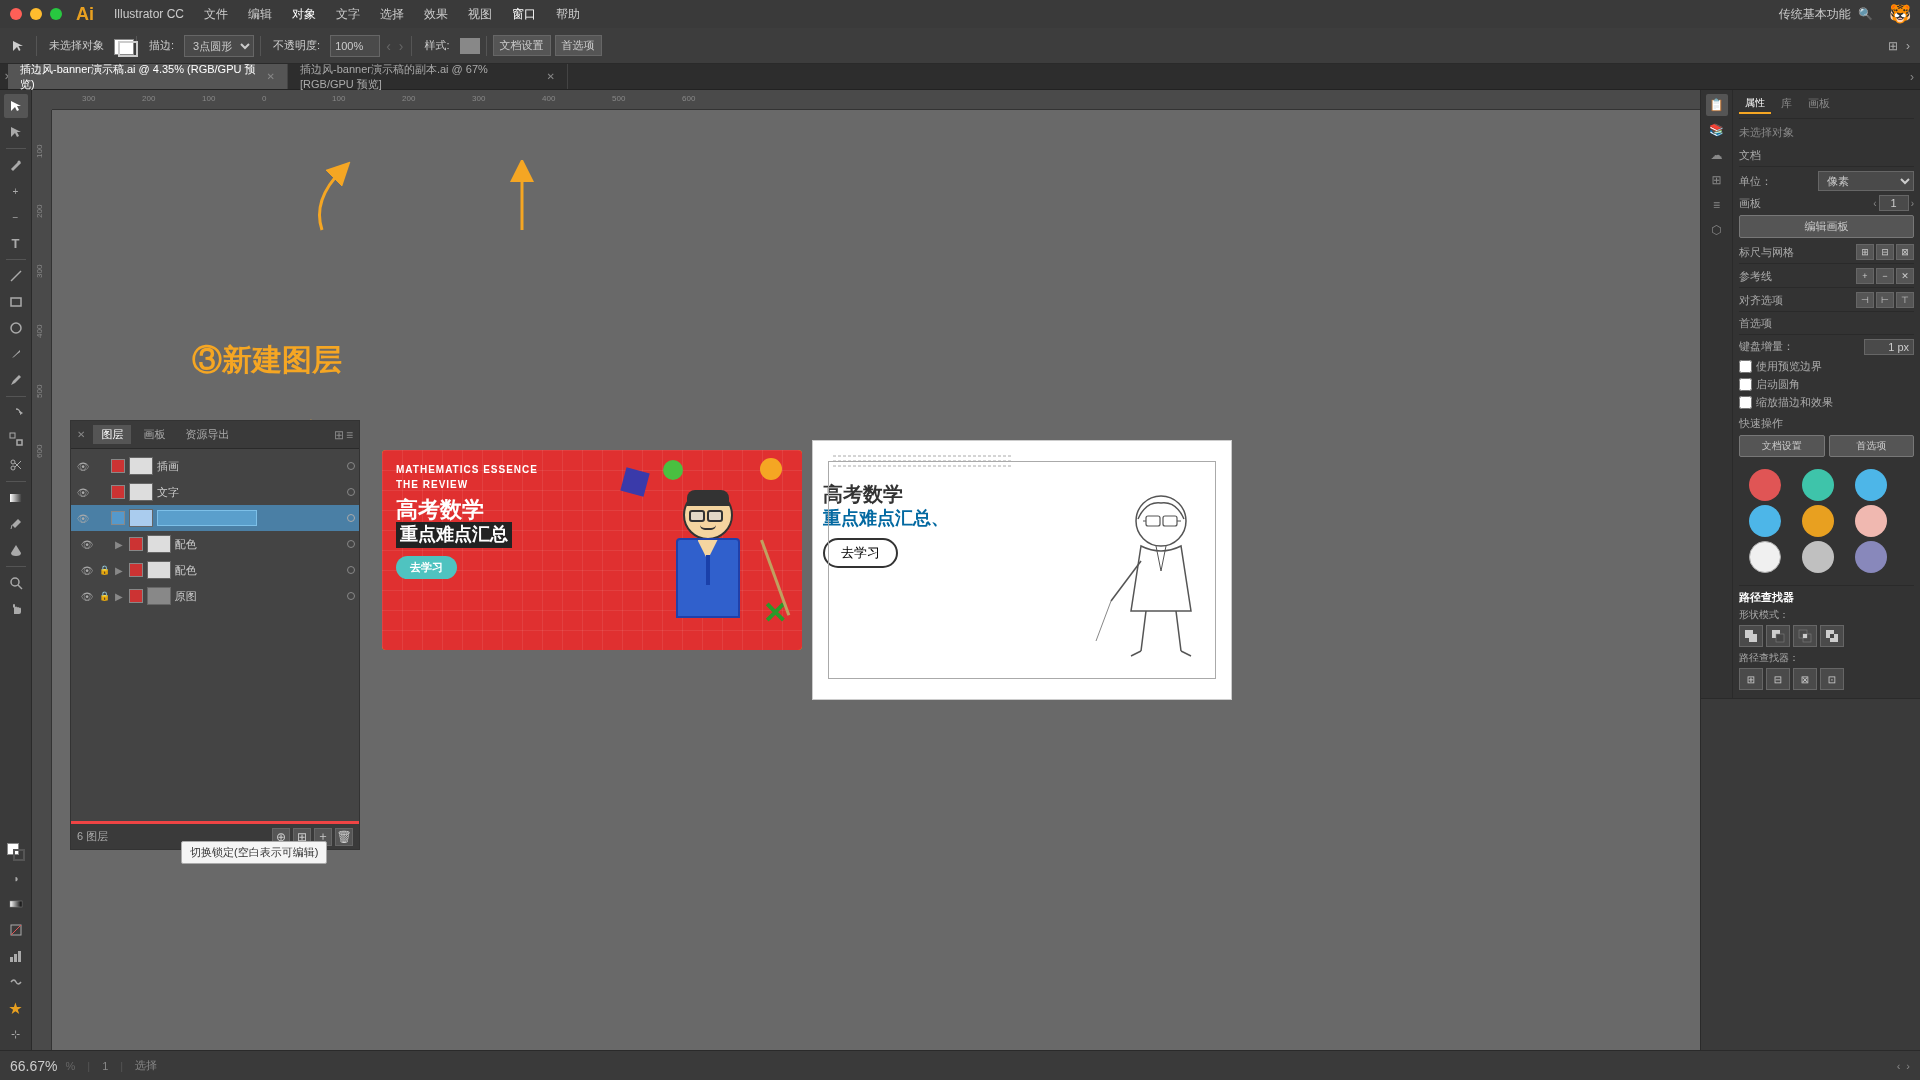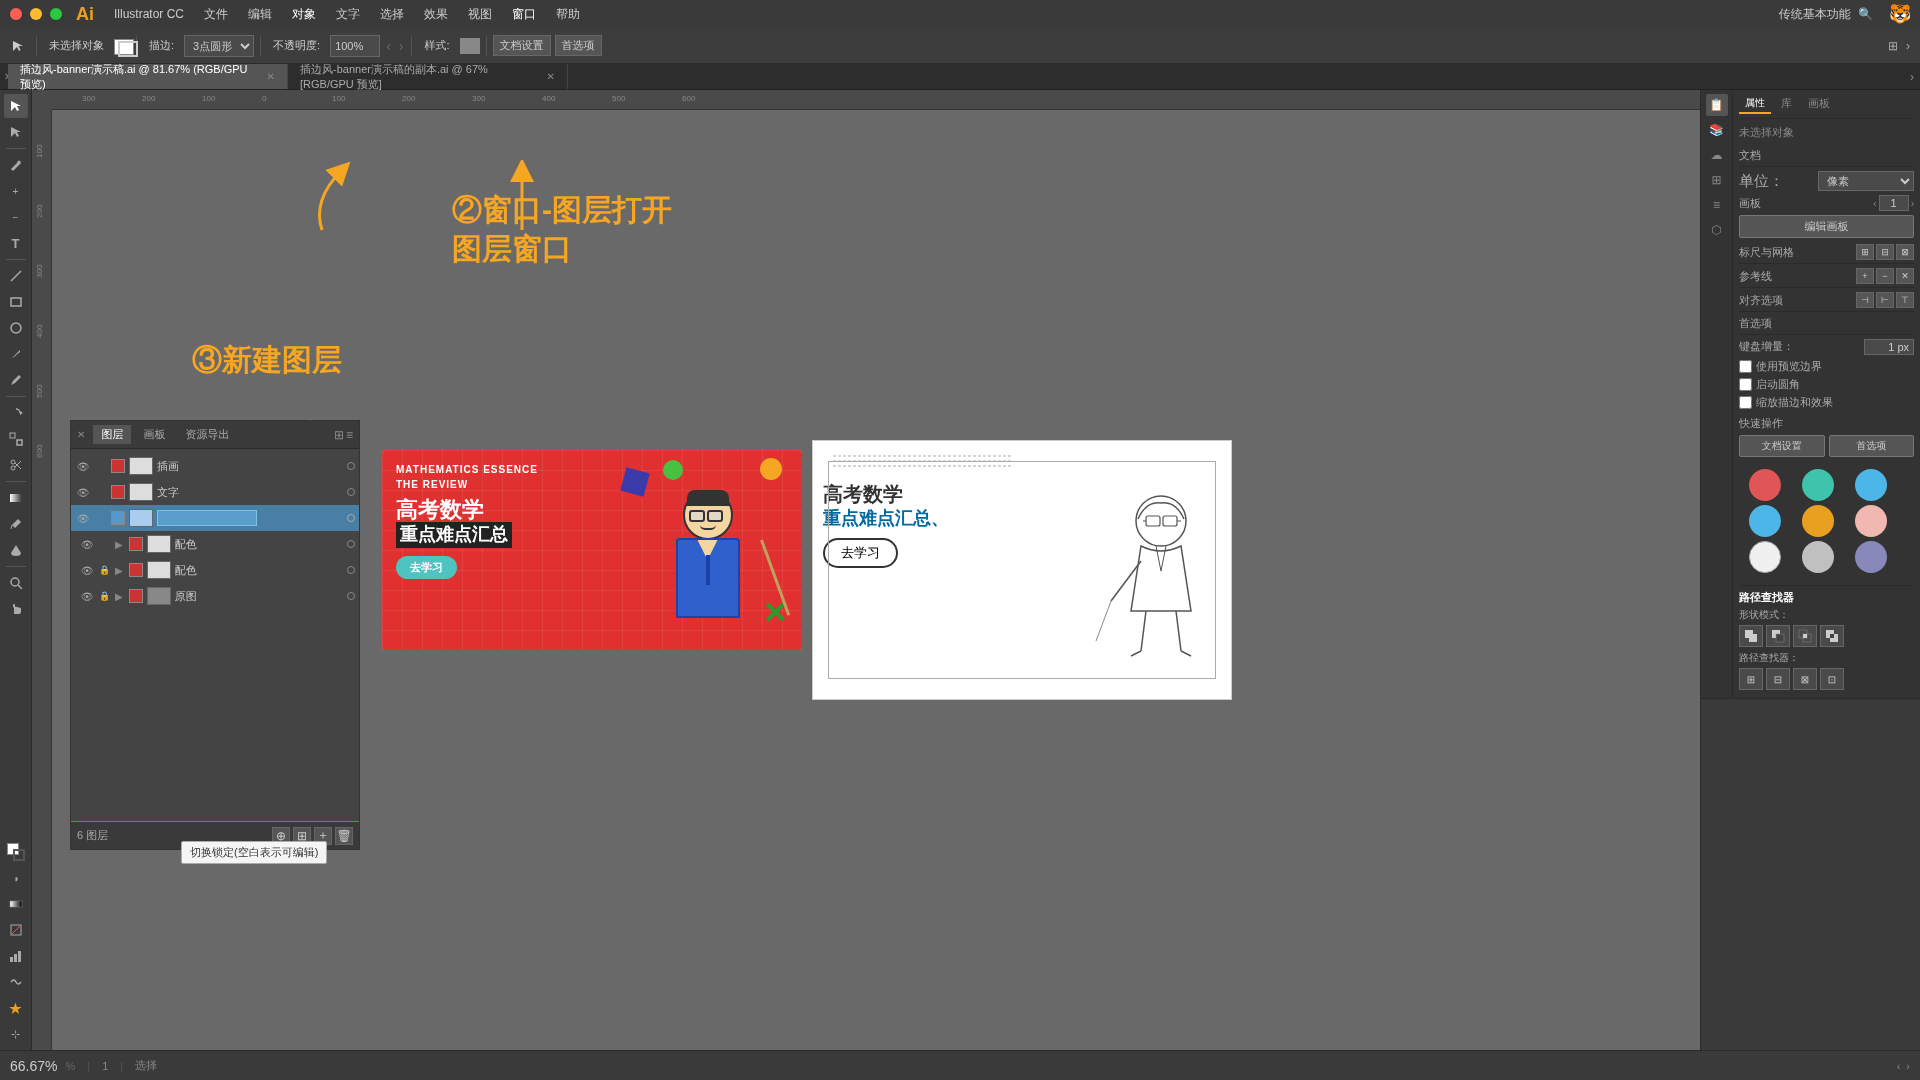--- a/index.html
+++ b/index.html
@@ -361,21 +361,21 @@
       width: 8px; height: 8px;
       border-radius: 50%;
       border: 1px solid #888;
     }
 
     #layers-footer {
       display: flex;
       align-items: center;
       height: 28px;
       padding: 0 6px;
-      border-top: 1px solid #ef4444;
+      border-top: 3px solid #ef4444;
       gap: 10px;
       font-size: 11px;
       color: #aaa;
       background: #3a3a3a;
       position: absolute;
       bottom: 0;
       left: 0;
       right: 0;
     }
     .layers-footer-btn {
@@ -560,21 +560,21 @@
     <span style="color:#aaa;font-size:12px;cursor:pointer">⊞</span>
     <span style="color:#aaa;font-size:12px;cursor:pointer;padding:0 4px">›</span>
   </div>
 </div>
 
 <div id="tab-bar">
   <div style="width:8px;height:100%;display:flex;align-items:center;padding-left:4px;cursor:pointer">
     <span style="color:#888;font-size:10px">✕</span>
   </div>
   <div class="tab active">
-    <span>插边风-banner演示稿.ai @ 81.67% (RGB/GPU 预览)</span>
+    <span>插边风-banner演示稿.ai @ 4.35% (RGB/GPU 预览)</span>
     <span class="tab-close">✕</span>
   </div>
   <div class="tab">
     <span>插边风-banner演示稿的副本.ai @ 67% [RGB/GPU 预览]</span>
     <span class="tab-close">✕</span>
   </div>
   <div style="margin-left:auto;display:flex;align-items:center;padding-right:6px;gap:4px">
     <span style="color:#888;font-size:12px;cursor:pointer">›</span>
   </div>
 </div>
@@ -753,24 +753,20 @@
         <text x="2" y="160" fill="#888" font-size="8" transform="rotate(-90,10,160)">300</text>
         <text x="2" y="220" fill="#888" font-size="8" transform="rotate(-90,10,220)">400</text>
         <text x="2" y="280" fill="#888" font-size="8" transform="rotate(-90,10,280)">500</text>
         <text x="2" y="340" fill="#888" font-size="8" transform="rotate(-90,10,340)">600</text>
       </svg>
     </div>
 
     <div id="canvas-content">
 
 
-      <div class="annotation" style="left:400px; top:80px; font-size:30px; line-height:1.3">
-        <span style="white-space:pre-line">②窗口-图层打开
-图层窗口</span>
-      </div>
 
       <svg class="arrow-svg" style="left:240px;top:50px;width:80px;height:80px" viewBox="0 0 80 80">
         <defs>
             <marker id="ah1" markerWidth="8" markerHeight="8" refX="4" refY="4" orient="auto">
               <path d="M0,0 L0,8 L8,4 Z" fill="#f5a623"></path>
             </marker>
           </defs>
         <path d="M30,70 Q20,40 50,10" fill="none" stroke="#f5a623" stroke-width="3" marker-end="url(#ah1)"></path>
       </svg>
 
@@ -1006,21 +1002,21 @@
         </div>
         
         
         <div style="font-size:11px;color:#888;margin-bottom:8px">未选择对象</div>
         
         
         <div style="font-size:11px;color:#aaa;margin-bottom:4px;border-bottom:1px solid #2a2a2a;padding-bottom:3px">文档</div>
         
         
         <div style="display:flex;align-items:center;justify-content:space-between;margin-bottom:4px">
-          <span style="font-size:15px;color:#aaa">单位：</span>
+          <span style="font-size:11px;color:#aaa">单位：</span>
           <select class="rp-select" style="width:96px">
             <option>像素</option>
           </select>
         </div>
         
         
         <div style="display:flex;align-items:center;justify-content:space-between;margin-bottom:4px">
           <span style="font-size:11px;color:#aaa">画板</span>
           <div style="display:flex;align-items:center;gap:2px">
             <span style="font-size:10px;color:#888;cursor:pointer">‹</span>

